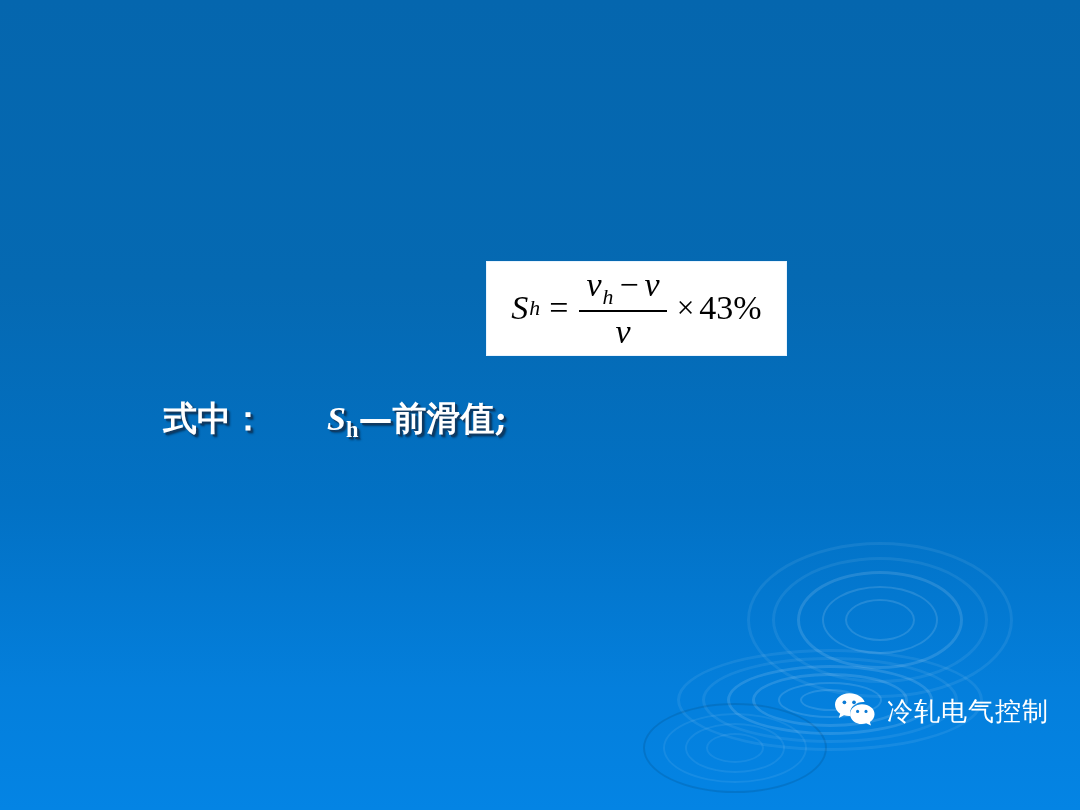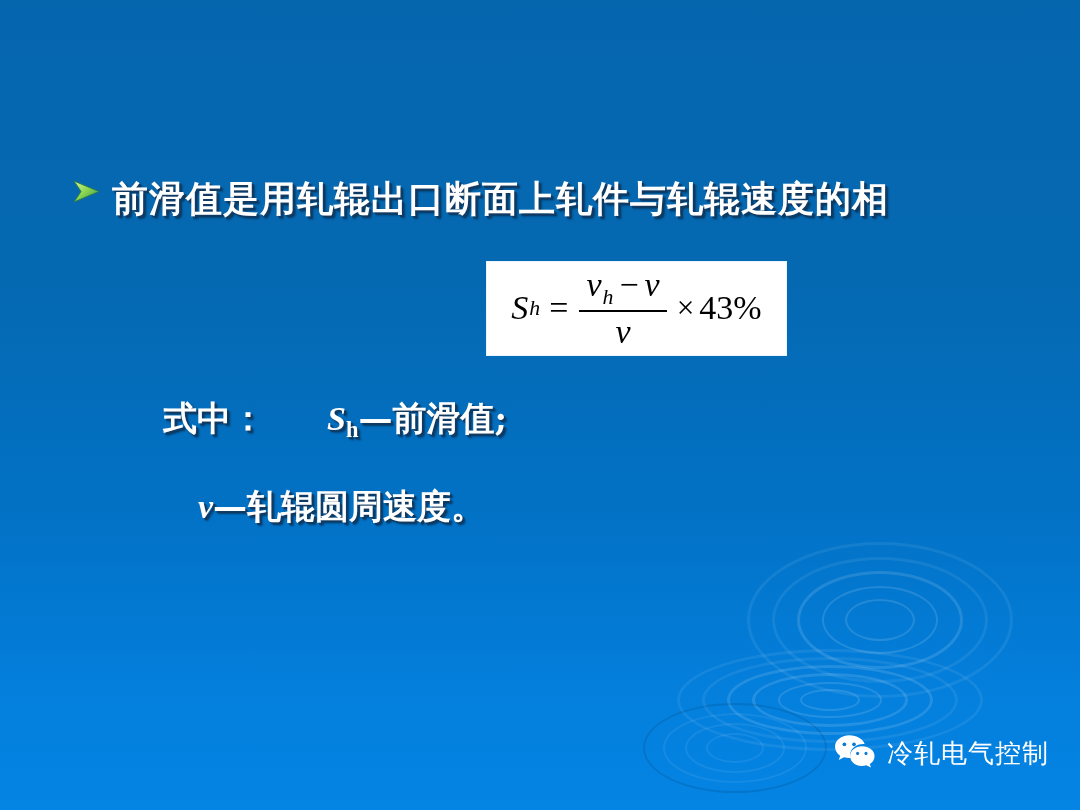--- a/index.html
+++ b/index.html
@@ -155,21 +155,21 @@
     font-weight: bold;
     font-size: 0.66em;
     vertical-align: -0.3em;
   }
   .gap-wide { display: inline-block; width: 62px; }
 
   
   #watermark {
     position: absolute;
     left: 833px;
-    top: 733px;
+    top: 691px;
     display: flex;
     align-items: center;
     gap: 10px;
   }
   #watermark .wm-text {
     font-family: "DejaVu Sans", "Liberation Sans", sans-serif;
     font-size: 26px;
     color: #ffffff;
     letter-spacing: 1px;
     white-space: nowrap;
@@ -198,37 +198,20 @@
   </div>
 
   <div class="ripple-group" style="left:735px; top:748px;">
     <div class="ripple dark" style="width:180px;height:86px;border-width:2px;left:0;top:0;"></div>
     <div class="ripple faint" style="width:140px;height:66px;border-width:2px;left:0;top:0;"></div>
     <div class="ripple faint" style="width:96px;height:46px;border-width:2px;left:0;top:0;"></div>
     <div class="ripple faint" style="width:54px;height:26px;border-width:2px;left:0;top:0;"></div>
   </div>
 
   <div id="bullet-block">
-    <div class="bullet-row">
-      <div class="bullet-marker">
-        <svg width="30" height="26" viewBox="0 0 30 26" aria-hidden="true">
-          <defs>
-            <linearGradient id="arrowGrad" x1="0" y1="0" x2="1" y2="1">
-              <stop offset="0%" stop-color="#d5f5a0"></stop>
-              <stop offset="45%" stop-color="#8fd94f"></stop>
-              <stop offset="100%" stop-color="#2f8f58"></stop>
-            </linearGradient>
-          </defs>
-          <path d="M2 2 L27 12.5 L2 23 L9 12.5 Z" fill="url(#arrowGrad)" stroke="#2f7a4a" stroke-width="1"></path>
-        </svg>
-      </div>
-      <div class="bullet-text">
-        <div class="cn-line">前滑值是用轧辊出口断面上轧件与轧辊速度的相</div>
-      </div>
-    </div>
   </div>
 
   <div id="formula-box">
     <div class="formula">
       <span class="f-var">S</span>
         <span class="f-sub">h</span>
       <span class="f-eq">=</span>
       <span class="frac">
         <span class="num"><span class="f-var">v</span><span class="f-sub">h</span><span style="padding:0 6px;">−</span><span class="f-var">v</span></span>
         <span class="bar"></span>
@@ -239,23 +222,20 @@
     </div>
   </div>
 
   <div id="definitions">
 
     <div class="def-line l1">
       <span>式中：</span><span class="gap-wide"></span><span class="sym">S</span><span class="sym-sub">h</span><span>—</span><span>前滑值;</span>
     </div>
 
 
-    <div class="def-line l3">
-      <span class="sym">v</span><span class="sym-sub"></span><span>—</span><span>轧辊圆周速度。</span>
-    </div>
 
   </div>
 
   <div id="watermark">
     <span>
       <svg width="44" height="36" viewBox="0 0 44 36" aria-hidden="true">
         <g fill="#ffffff">
           <path d="M16.2 2.2C8.3 2.2 2 7.4 2 13.8c0 3.6 2 6.8 5.2 8.9L5.8 27l5.2-2.7c1.6.45 3.4.7 5.2.7.45 0 .9-.02 1.35-.05a10.4 10.4 0 0 1-.45-3c0-6.1 5.9-11.05 13.2-11.05.45 0 .9.02 1.3.06C30.4 6.3 24 2.2 16.2 2.2z"></path>
           <path d="M28.9 13.3c-6.5 0-11.8 4.4-11.8 9.85 0 5.45 5.3 9.85 11.8 9.85 1.5 0 2.95-.24 4.3-.66L38 34.5l-1.15-3.6c2.85-1.8 4.7-4.6 4.7-7.75 0-5.45-5.3-9.85-12.65-9.85z"></path>
         </g>

